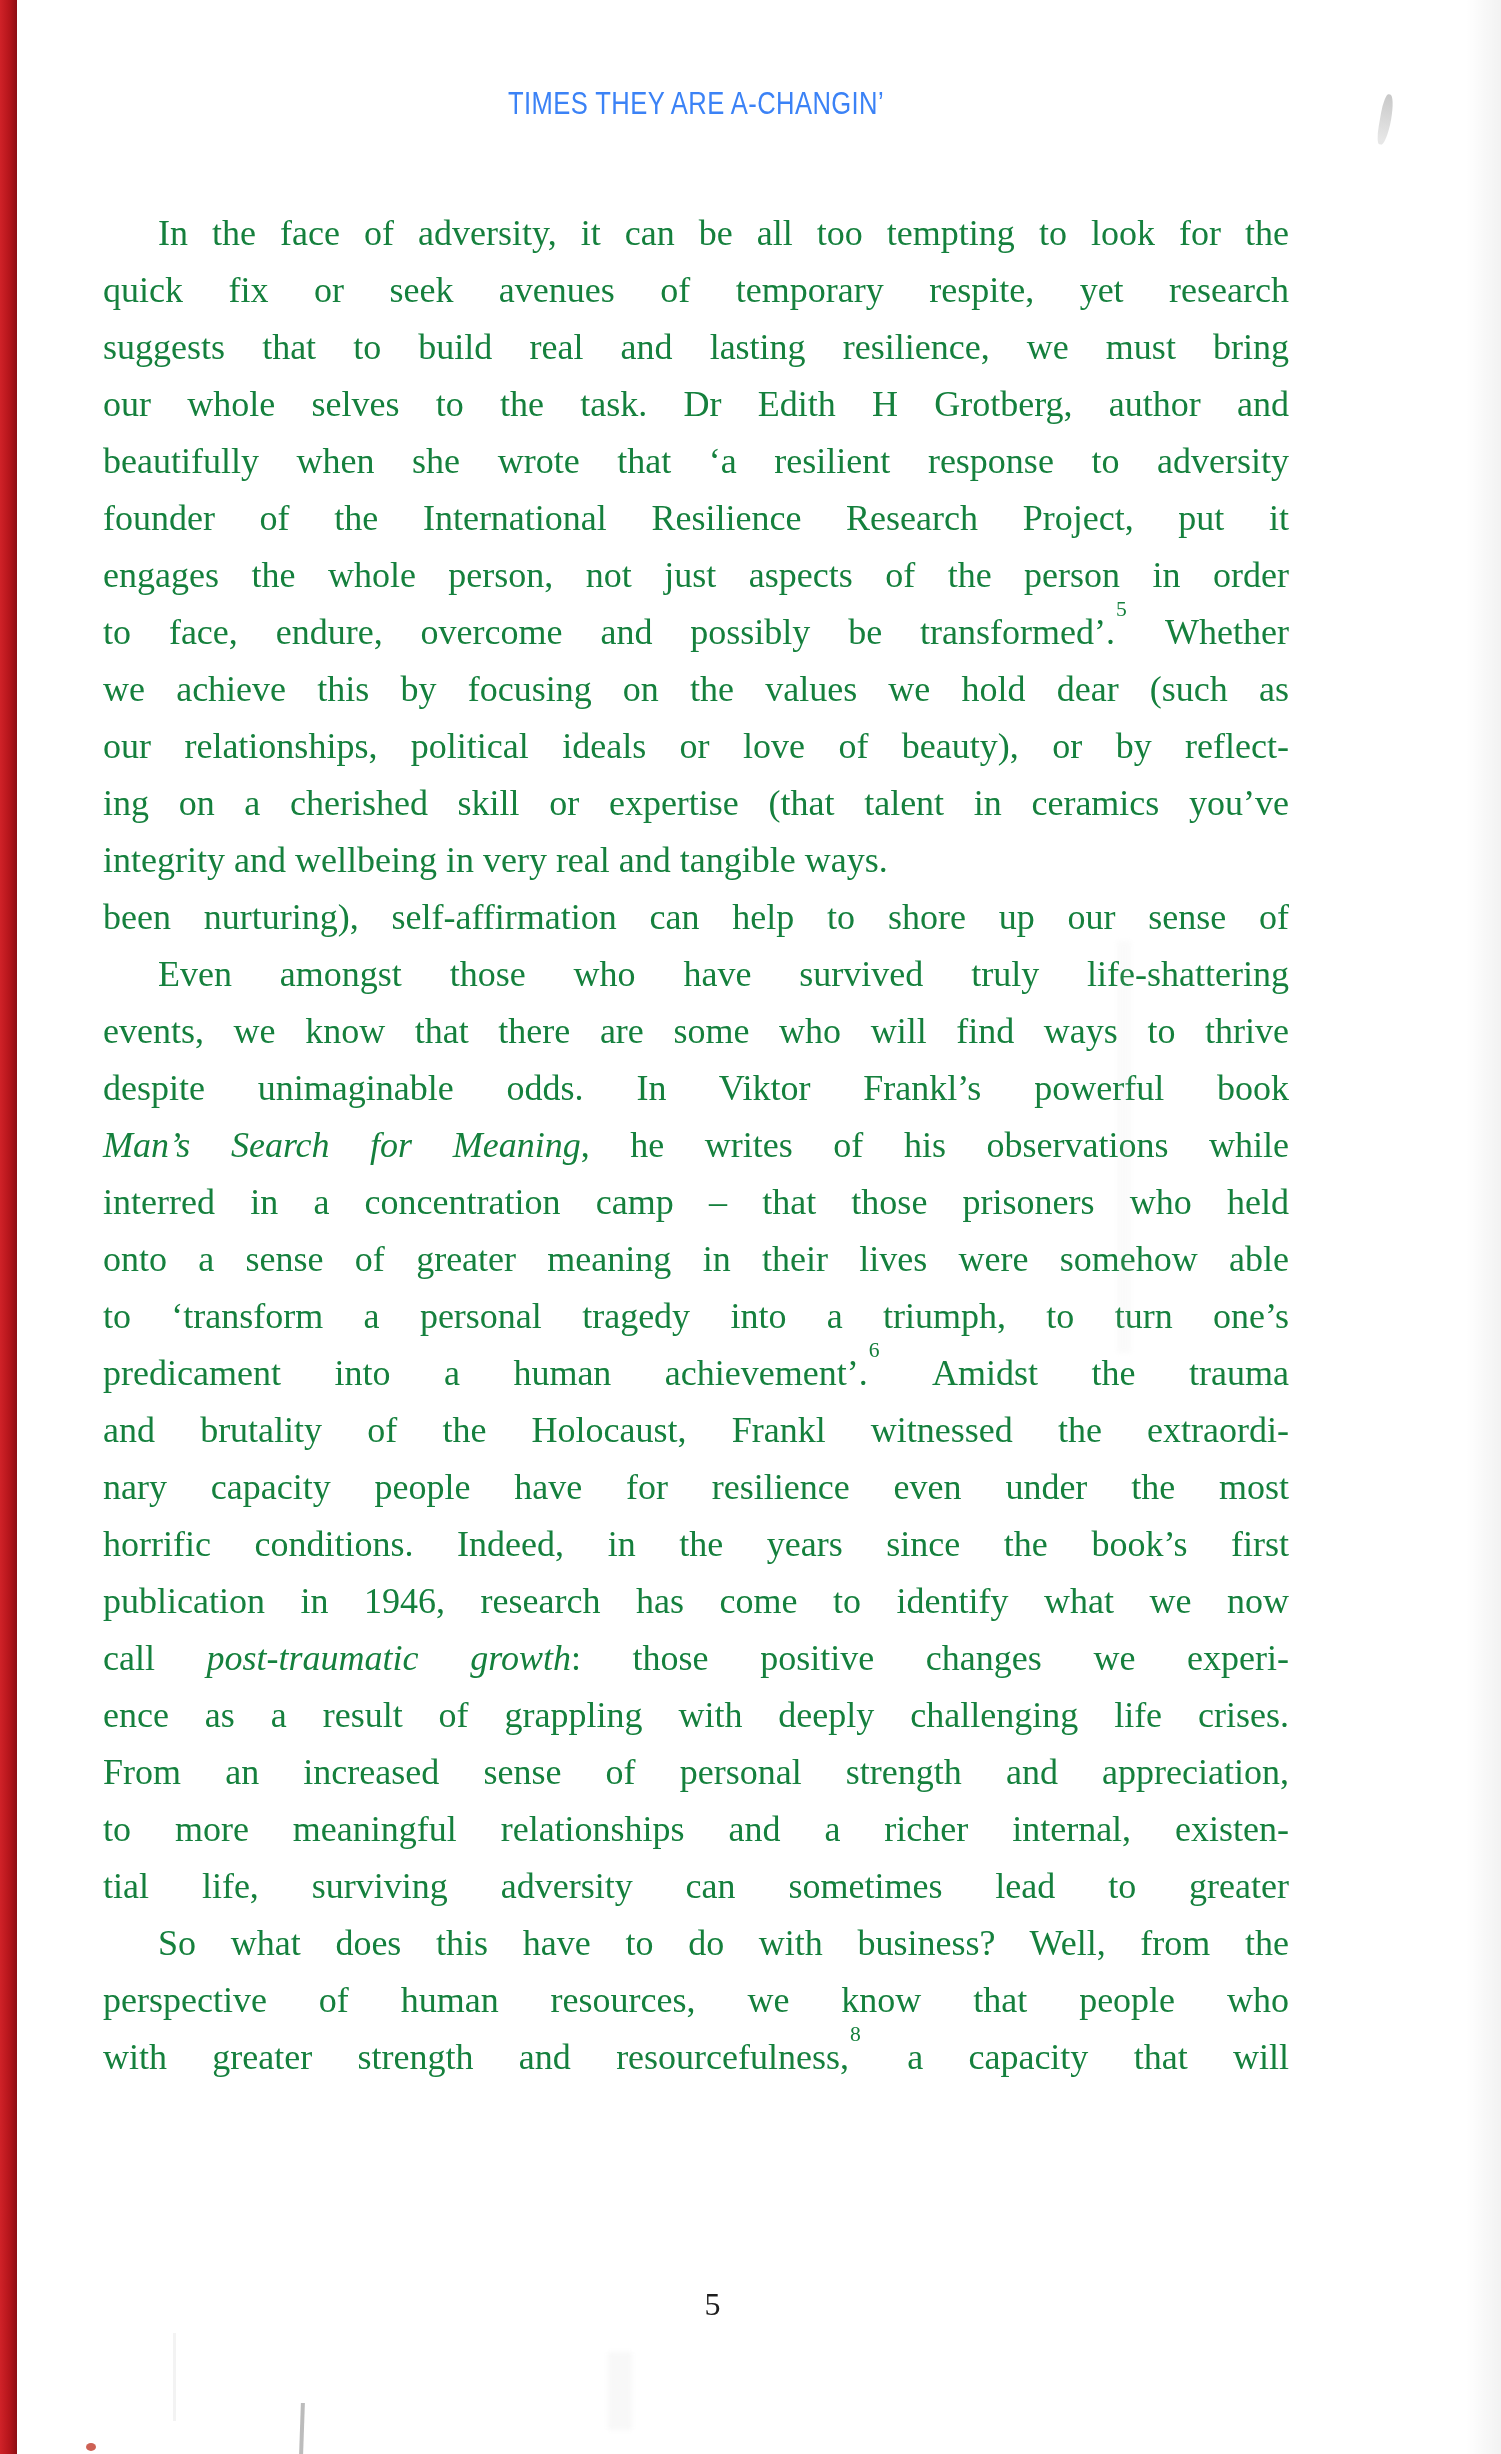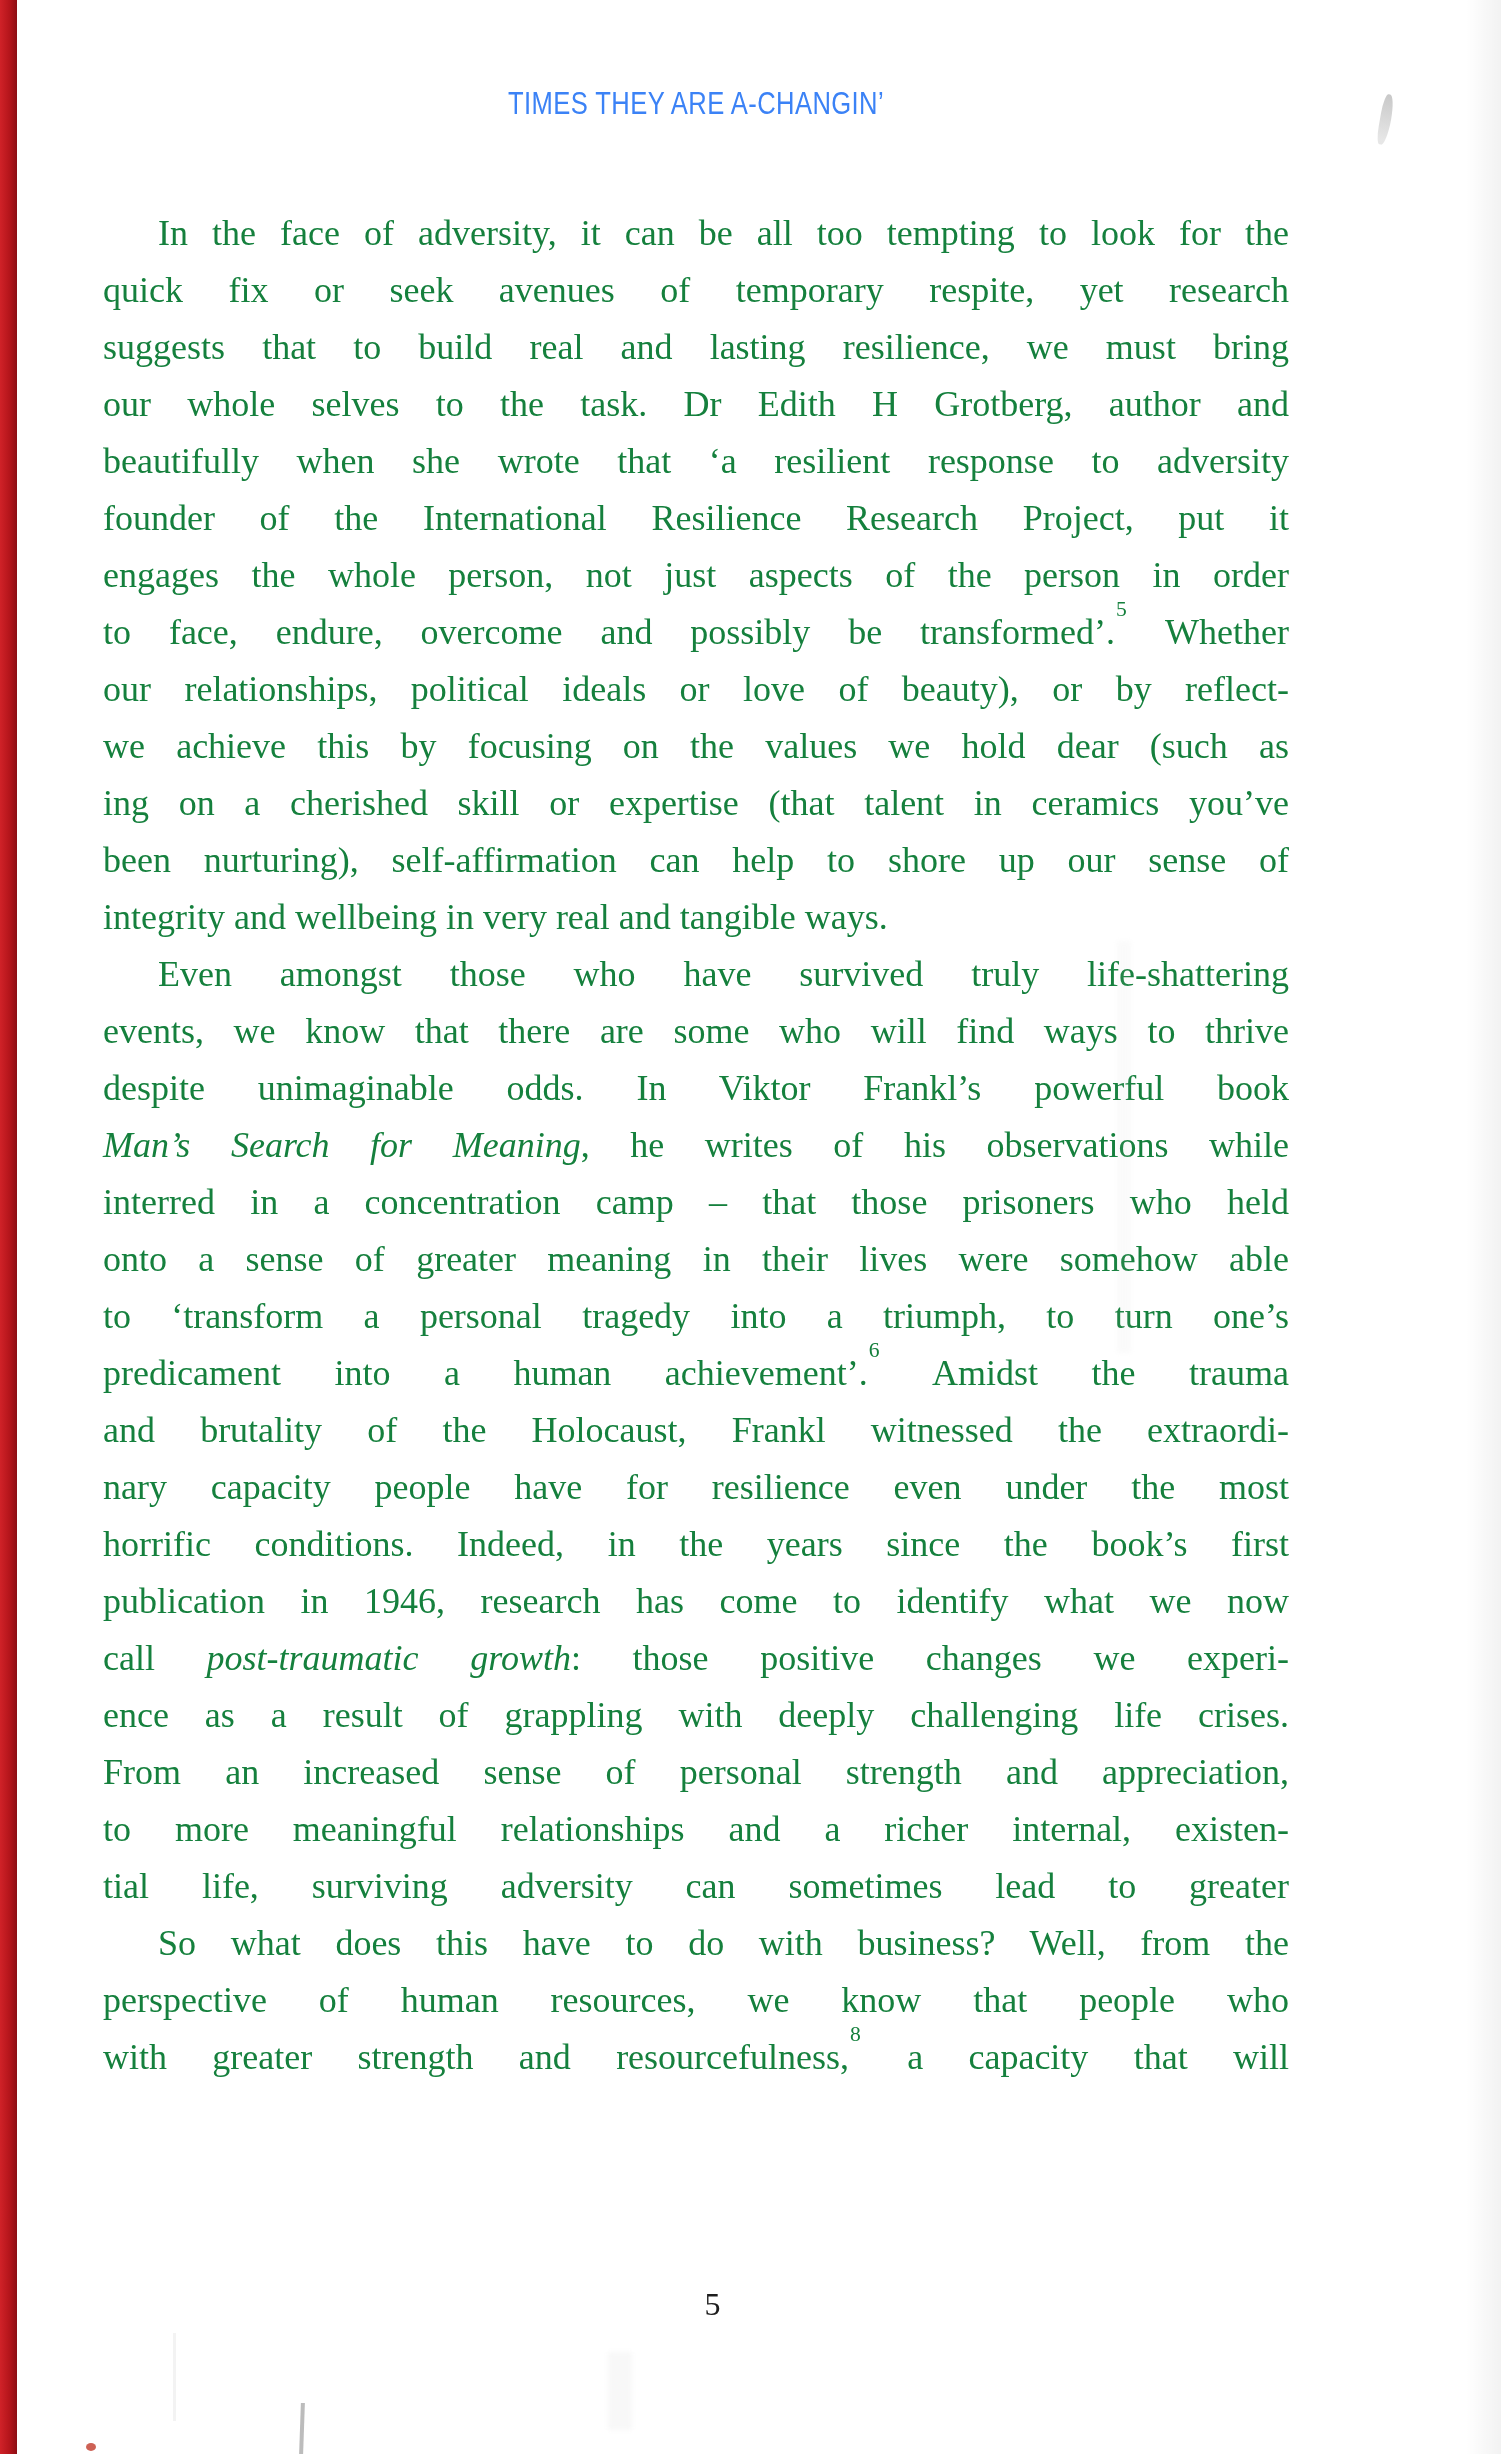--- a/index.html
+++ b/index.html
@@ -80,25 +80,25 @@
 
   <div class="text-block" id="body-text">
       <div class="line indent"><span>In the face of adversity, it can be all too tempting to look for the</span></div>
       <div class="line"><span>quick fix or seek avenues of temporary respite, yet research</span></div>
       <div class="line"><span>suggests that to build real and lasting resilience, we must bring</span></div>
       <div class="line"><span>our whole selves to the task. Dr Edith H Grotberg, author and</span></div>
       <div class="line"><span>beautifully when she wrote that ‘a resilient response to adversity</span></div>
       <div class="line"><span>founder of the International Resilience Research Project, put it</span></div>
       <div class="line"><span>engages the whole person, not just aspects of the person in order</span></div>
       <div class="line"><span>to face, endure, overcome and possibly be transformed’.</span><sup>5</sup><span> Whether</span></div>
+      <div class="line"><span>we achieve this by focusing on the values we hold dear (such as</span></div>
       <div class="line"><span>our relationships, political ideals or love of beauty), or by reflect-</span></div>
-      <div class="line"><span>we achieve this by focusing on the values we hold dear (such as</span></div>
       <div class="line"><span>ing on a cherished skill or expertise (that talent in ceramics you’ve</span></div>
+      <div class="line end"><span>integrity and wellbeing in very real and tangible ways.</span></div>
       <div class="line"><span>been nurturing), self-affirmation can help to shore up our sense of</span></div>
-      <div class="line end"><span>integrity and wellbeing in very real and tangible ways.</span></div>
       <div class="line indent"><span>Even amongst those who have survived truly life-shattering</span></div>
       <div class="line"><span>events, we know that there are some who will find ways to thrive</span></div>
       <div class="line"><span>despite unimaginable odds. In Viktor Frankl’s powerful book</span></div>
       <div class="line"><em>Man’s Search for Meaning</em><span>, he writes of his observations while</span></div>
       <div class="line"><span>interred in a concentration camp – that those prisoners who held</span></div>
       <div class="line"><span>onto a sense of greater meaning in their lives were somehow able</span></div>
       <div class="line"><span>to ‘transform a personal tragedy into a triumph, to turn one’s</span></div>
       <div class="line"><span>predicament into a human achievement’.</span><sup>6</sup><span> Amidst the trauma</span></div>
       <div class="line"><span>and brutality of the Holocaust, Frankl witnessed the extraordi-</span></div>
       <div class="line"><span>nary capacity people have for resilience even under the most</span></div>

